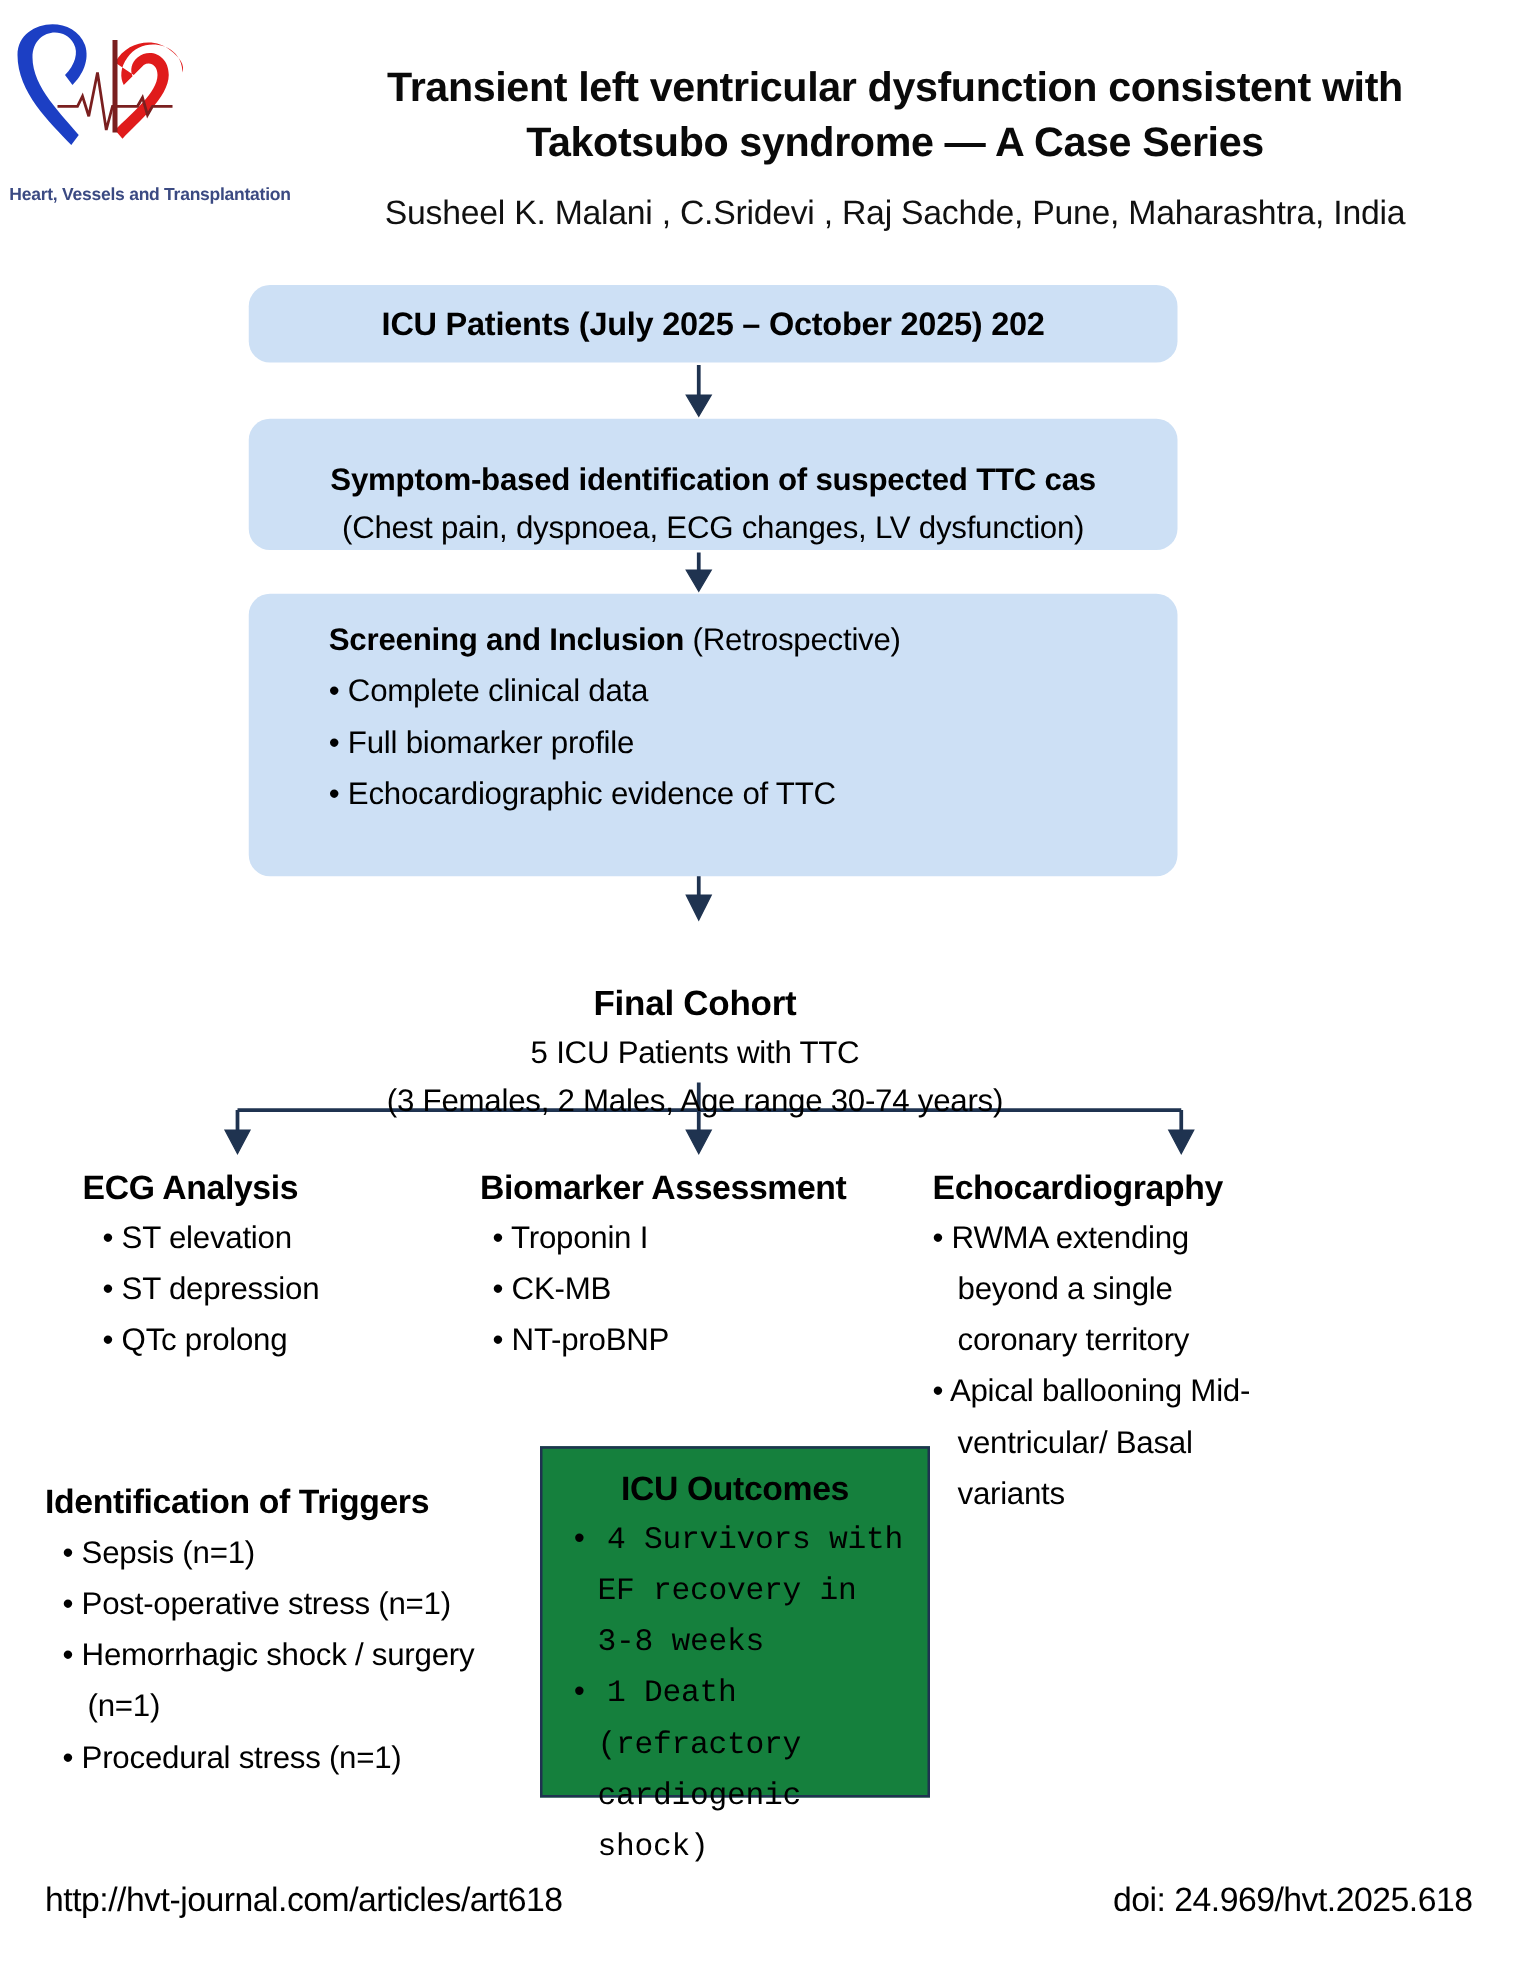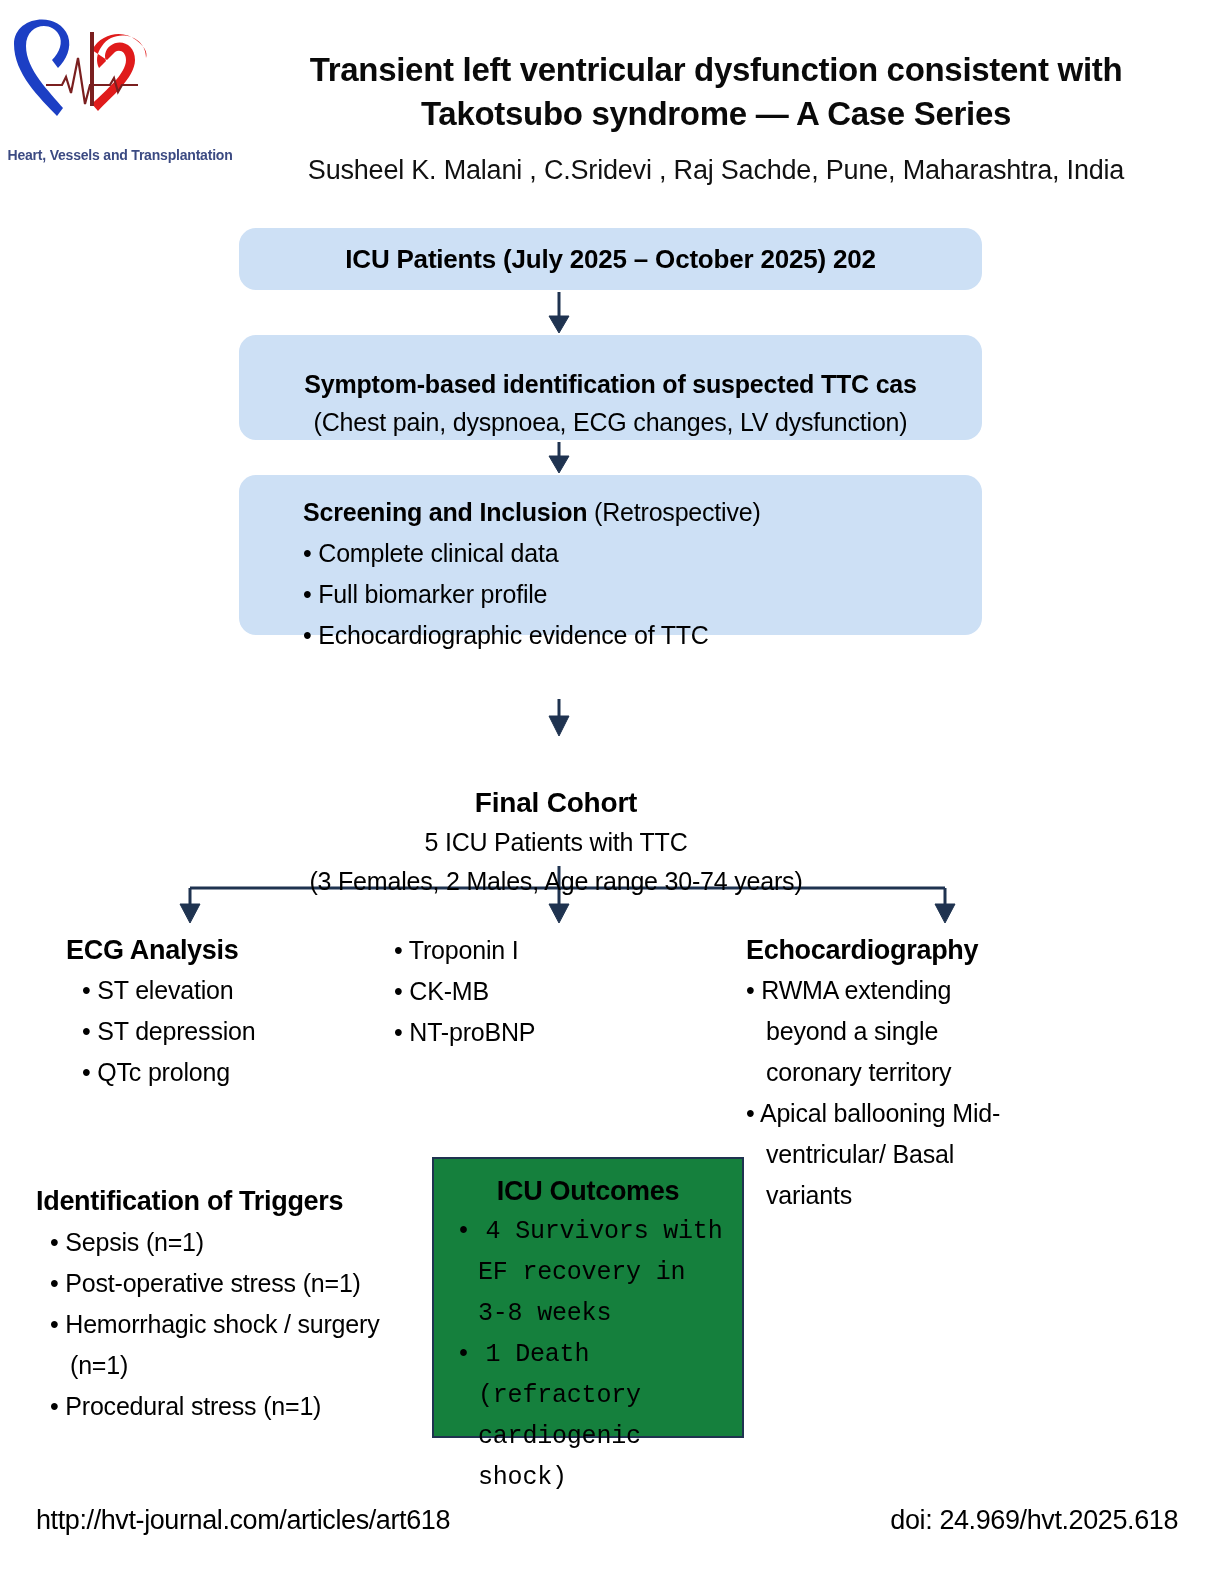--- a/index.html
+++ b/index.html
@@ -32,32 +32,31 @@
     position: absolute; left: 216px; top: 152px; width: 1000px;
     text-align: center; font-size: 27px; line-height: 36px;
     color: #111; letter-spacing: -0.2px;
   }
 
   
   .fbox {
     position: absolute;
     background: #cde0f5;
     border-radius: 17px;
-    margin-left: 40px;
   }
   .fbox .line { text-align: center; }
 
   #box-icu      { left: 199px; top: 228px; width: 743px; height: 62px; }
   #box-icu .line{ font-size: 26px; line-height: 62px; font-weight: bold; letter-spacing: -0.2px; }
 
   #box-symptom  { left: 199px; top: 335px; width: 743px; height: 105px; padding-top: 30px; }
   #box-symptom .l1 { font-size: 25px; line-height: 38px; font-weight: bold; letter-spacing: -0.2px; text-align: center; }
   #box-symptom .l2 { font-size: 25px; line-height: 38px; letter-spacing: -0.2px; text-align: center; }
 
-  #box-screen   { left: 199px; top: 475px; width: 743px; height: 160px; padding: 16px 0 0 64px; }
+  #box-screen   { left: 199px; top: 475px; width: 743px; height: 226px; padding: 16px 0 0 64px; }
   #box-screen .hdr { font-size: 25px; line-height: 42px; letter-spacing: -0.2px; }
   #box-screen .hdr b { font-weight: bold; }
   #box-screen ul { list-style: none; }
   #box-screen li { font-size: 25px; line-height: 41px; letter-spacing: -0.2px; }
 
   
   #final-cohort { position: absolute; left: 216px; top: 783px; width: 680px; text-align: center; }
   #final-cohort .fc-title { font-size: 28px; font-weight: bold; line-height: 40px; letter-spacing: -0.2px; }
   #final-cohort .fc-l { font-size: 25px; line-height: 39px; letter-spacing: -0.2px; }
 
@@ -167,20 +166,21 @@
 <div class="col" id="col-ecg">
   <h3>ECG Analysis</h3>
   <ul>
     <li>• ST elevation</li>
     <li>• ST depression</li>
     <li>• QTc prolong</li>
   </ul>
 </div>
 
 <div class="col" id="col-bio">
+  <h3>Biomarker Assessment</h3>
   <ul>
     <li>• Troponin I</li>
     <li>• CK-MB</li>
     <li>• NT-proBNP</li>
   </ul>
 </div>
 
 <div class="col" id="col-echo">
   <h3>Echocardiography</h3>
   <ul>

